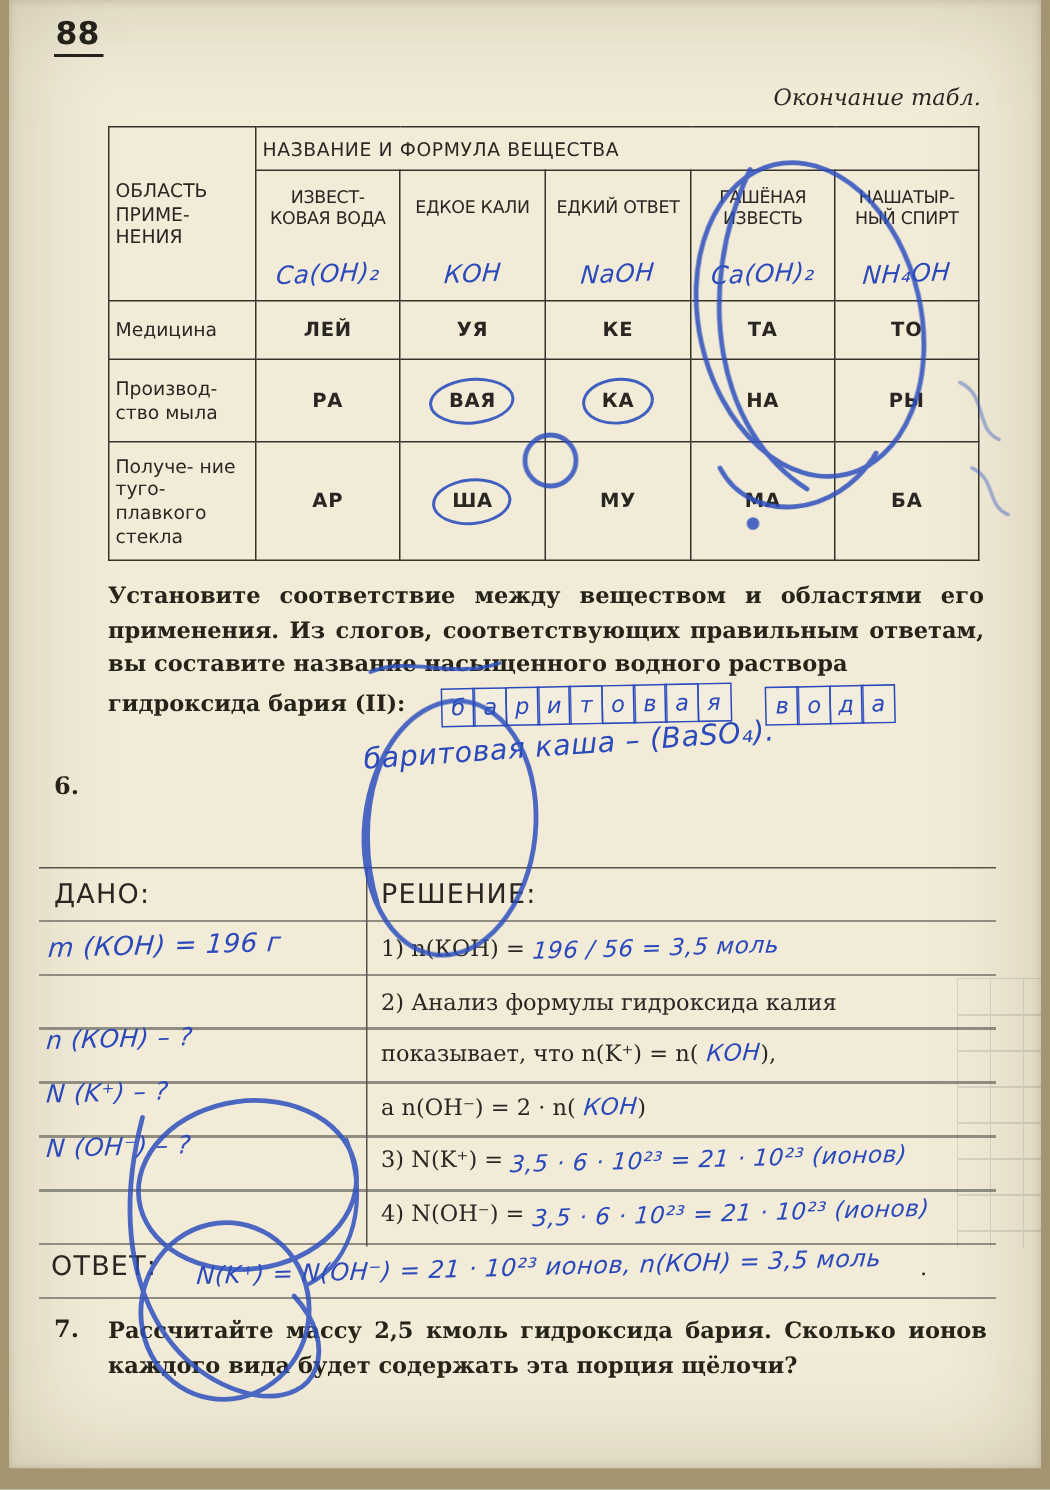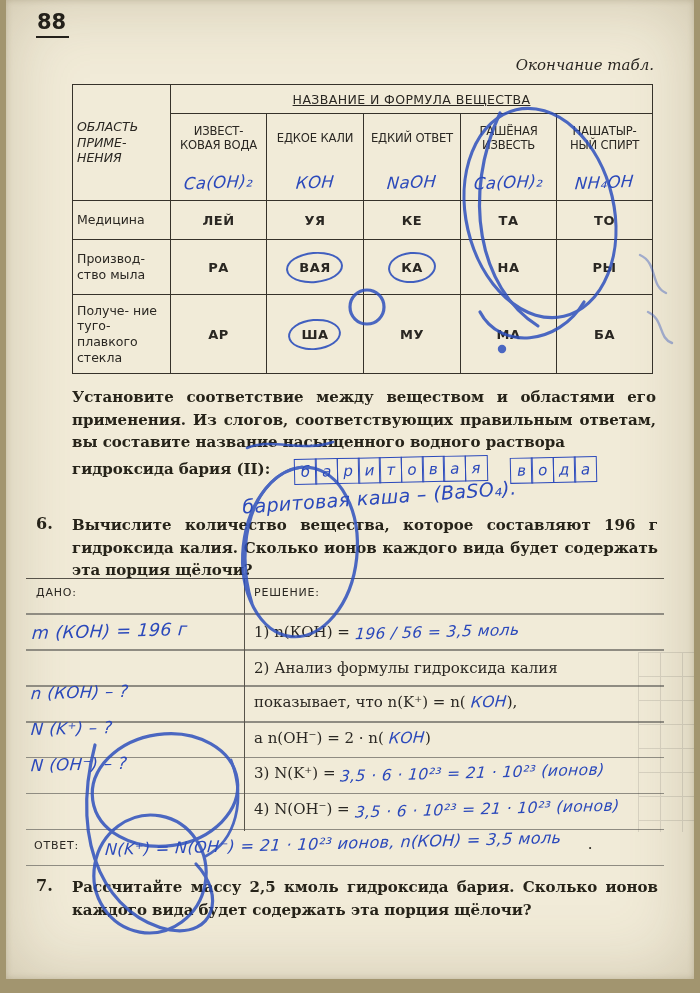--- a/index.html
+++ b/index.html
@@ -28,22 +28,22 @@
     left:66px;top:84px;width:580px;
     border-collapse:collapse;table-layout:fixed;position:absolute;
     color:#2a2722;
   }
   table.chem td{
     border:1.7px solid #36322a;
     font-family:"DejaVu Sans", sans-serif;
     padding:2px 4px;
     vertical-align:middle;
   }
-  td.main-hd{height:24px;text-align:center;font-size:12.5px;letter-spacing:.4px;text-decoration:underline;}
-  td.area-hd{text-align:left;font-size:12.5px;line-height:1.25;padding-left:7px;font-style:italic;}
+  td.main-hd{height:24px;font-size:12.5px;letter-spacing:.4px;}
+  td.area-hd{text-align:left;font-size:12.5px;line-height:1.25;padding-left:7px;}
   tr.names td{vertical-align:top;padding:0;}
   .cname{
     height:46px;display:flex;align-items:center;justify-content:center;
     text-align:center;font-size:11.6px;line-height:1.2;letter-spacing:-.2px;padding:2px 1px;
   }
   .formula{
     height:36px;display:flex;align-items:center;justify-content:center;
   }
   td.area-cell{font-size:12.5px;line-height:1.25;padding-left:7px;height:34px;}
   td.r-soap{height:50px;}
@@ -87,21 +87,21 @@
   }
   
   .workarea{
     left:20px;top:578px;width:638px;height:289px;
     border-top:1.7px solid #57534a;
     background:repeating-linear-gradient(to bottom,
       rgba(0,0,0,0) 0px, rgba(0,0,0,0) 34.2px, #8f8c82 34.2px, #8f8c82 35.9px);
   }
   .divider{position:absolute;left:218px;top:0;height:252px;border-left:1.6px solid #57534a;}
   .wlabel{
-    font-family:"DejaVu Sans", sans-serif;font-size:11px;letter-spacing:.8px;color:#2a2722;
+    font-family:"DejaVu Sans", sans-serif;font-size:18px;letter-spacing:.8px;color:#2a2722;
   }
   .step{font:15px "DejaVu Serif", serif;color:#2a2722;white-space:nowrap;}
   .step .hw{font-size:15.5px;margin-left:5px;}
   .givenhw{font-size:17.5px;}
   .unk{font-size:16.5px;}
   .answer-band{left:8px;top:255px;right:4px;display:flex;align-items:baseline;gap:26px;}
   
   .bleed-grid{
     left:632px;top:652px;width:56px;height:180px;opacity:.13;
     background:
@@ -211,21 +211,20 @@
         <span class="lbox">о</span>
         <span class="lbox">д</span>
         <span class="lbox">а</span>
       </span>
     </div>
   </div>
 
   <div class="abs hw note-hw">баритовая каша – (BaSO₄).</div>
 
   <div class="abs tasknum" style="left:30px;top:514px;">6.</div>
-  <div class="abs tasktext" style="left:66px;top:514px;width:586px;">Вычислите количество вещества, которое составляют 196 г гидроксида калия. Сколько ионов каждого вида будет содержать эта порция щёлочи?</div>
 
   <div class="abs workarea">
     <div class="divider"></div>
 
     <div class="abs wlabel" style="left:10px;top:7px;">ДАНО:</div>
     <div class="abs hw hw-block givenhw" style="left:6px;top:42px;">m (КОН) = 196 г</div>
     <div class="abs hw hw-block unk" style="left:5px;top:104px;">n (КОН) – ?</div>
     <div class="abs hw hw-block unk" style="left:5px;top:140px;">N (K⁺) – ?</div>
     <div class="abs hw hw-block unk" style="left:5px;top:176px;">N (OH⁻) – ?</div>
 

